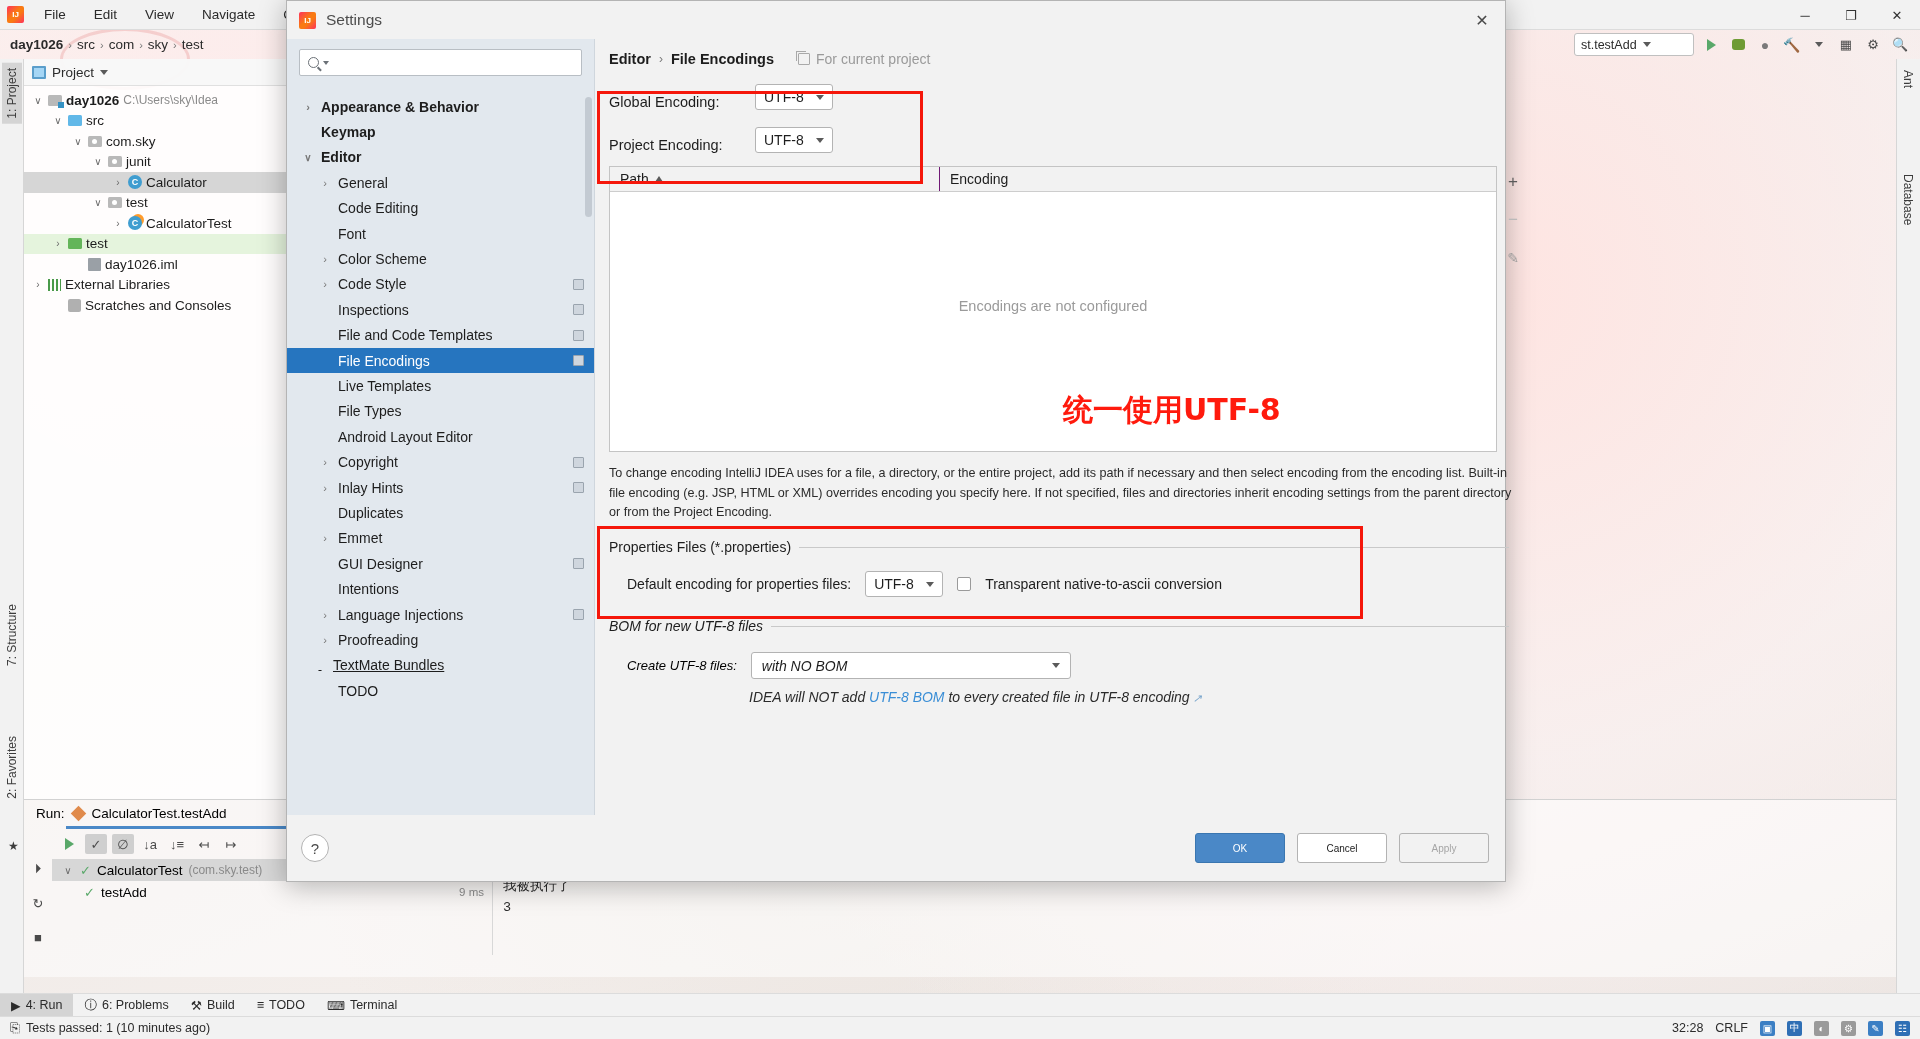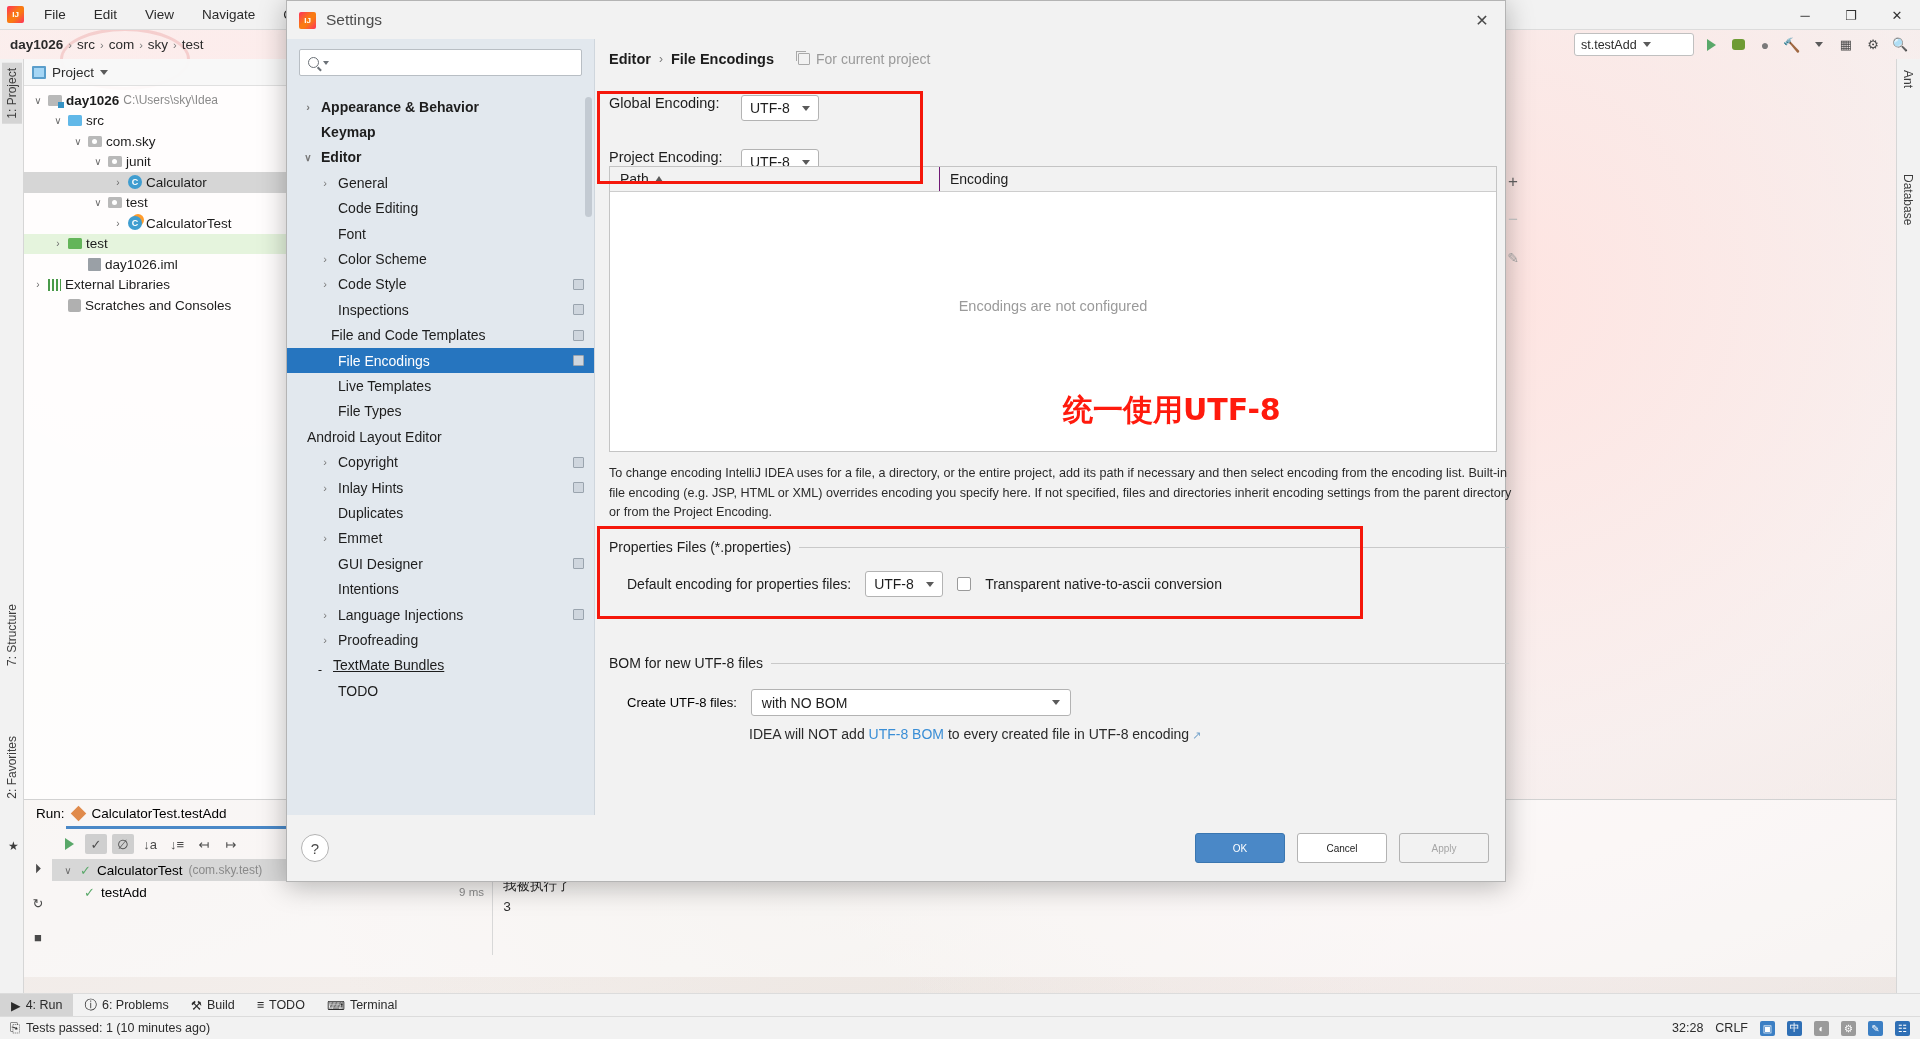--- a/index.html
+++ b/index.html
@@ -237,21 +237,21 @@
 
   
   .dlg-main { flex:1; position:relative; background:#f2f2f2; }
   .crumbs { padding: 12px 0 0 14px; display:flex; align-items:center; gap:8px; font-size:14.5px; }
   .crumbs .b { font-weight: bold; color:#1d1d1d; }
   .crumbs .sep { color:#7a7a7a; font-size:12px;}
   .forproj { display:flex; align-items:center; gap:6px; color:#9a9a9a; font-size:14px; margin-left:16px;}
   .copyic { width:12px;height:12px;border:1.4px solid #a9a9a9; border-radius:1px; position:relative;}
   .copyic::after{content:"";position:absolute;left:-3px;top:-3px;width:9px;height:9px;border:1.4px solid #a9a9a9;border-right:0;border-bottom:0;}
 
-  .encrow { display:flex; align-items:flex-start; padding-left: 14px; margin-top: 28px; }
+  .encrow { display:flex; align-items:flex-end; gap:14px; padding-left: 14px; margin-top: 17px; }
   .encrow .lbl { width: 132px; font-size:14.5px; color:#1d1d1d; }
   .combo {
     height: 26px; background:#fff; border:1px solid #b3b3b3; border-radius:3px;
     display:inline-flex; align-items:center; padding: 0 8px; gap: 10px;
     font-size:14px; color:#1d1d1d; min-width: 78px;
   }
   .combo .cv { flex:1; }
   .caret { width:0;height:0;border-top:5px solid #5a5a5a;border-left:4.5px solid transparent;border-right:4.5px solid transparent;}
 
   .tablewrap {
@@ -289,21 +289,21 @@
   .grp {
     position:absolute; left: 14px; top: 500px; width: 900px;
   }
   .grp-title { font-size:14px; color:#1d1d1d; display:flex; align-items:center; gap:8px; }
   .grp-title .line { flex:1; height:1px; background:#c9c9c9; }
   .grp-row { display:flex; align-items:center; gap:14px; margin-top:16px; padding-left:18px;}
   .grp-row .lbl { font-size:14px; color:#1d1d1d;}
   .cb { width:14px;height:14px;border:1px solid #9a9a9a; background:#fff; border-radius:2px;}
   .cb-lbl { font-size:14px; color:#1d1d1d;}
 
-  .grp2 { position:absolute; left: 14px; top: 616px; width: 900px; }
+  .grp2 { position:absolute; left: 14px; top: 579px; width: 900px; font-style: italic; }
   .grp2-row { display:flex; align-items:center; gap:14px; margin-top:18px; padding-left:18px;}
   .wide-combo {
     height: 27px; width: 320px; background:#fff; border:1px solid #b3b3b3; border-radius:3px;
     display:flex; align-items:center; padding: 0 10px; font-size:14px; color:#1d1d1d;
   }
   .wide-combo .caret { margin-left:auto; }
   .bomnote { margin-top: 10px; padding-left: 140px; font-size:14px; color:#2b2b2b;}
   .bomnote a { color:#3a8ed6; text-decoration:none;}
   .ext { color:#7aa6cc; font-size:11px; }
 
@@ -612,39 +612,39 @@
             <div class="nrow" style="padding-left: 31px;">
               <span class="chev">›</span>
               <span>Code Style</span>
               <span class="badge"></span>
             </div>
             <div class="nrow" style="padding-left: 31px;">
               <span class="chev">&nbsp;</span>
               <span>Inspections</span>
               <span class="badge"></span>
             </div>
-            <div class="nrow" style="padding-left: 24px; align-items: center;">
+            <div class="nrow" style="padding-left: 31px; align-items: center;">
               <span class="chev">&nbsp;</span>
               <span>File and Code Templates</span>
               <span class="badge"></span>
             </div>
             <div class="nrow sel" style="padding-left: 31px;">
               <span class="chev">&nbsp;</span>
               <span>File Encodings</span>
               <span class="badge"></span>
             </div>
             <div class="nrow" style="padding-left: 31px;">
               <span class="chev">&nbsp;</span>
               <span>Live Templates</span>
             </div>
             <div class="nrow" style="padding-left: 31px;">
               <span class="chev">&nbsp;</span>
               <span>File Types</span>
             </div>
-            <div class="nrow" style="">
+            <div class="nrow" style="padding-left: 31px;">
               <span class="chev">&nbsp;</span>
               <span>Android Layout Editor</span>
             </div>
             <div class="nrow" style="padding-left: 31px;">
               <span class="chev">›</span>
               <span>Copyright</span>
               <span class="badge"></span>
             </div>
             <div class="nrow" style="padding-left: 31px;">
               <span class="chev">›</span>

